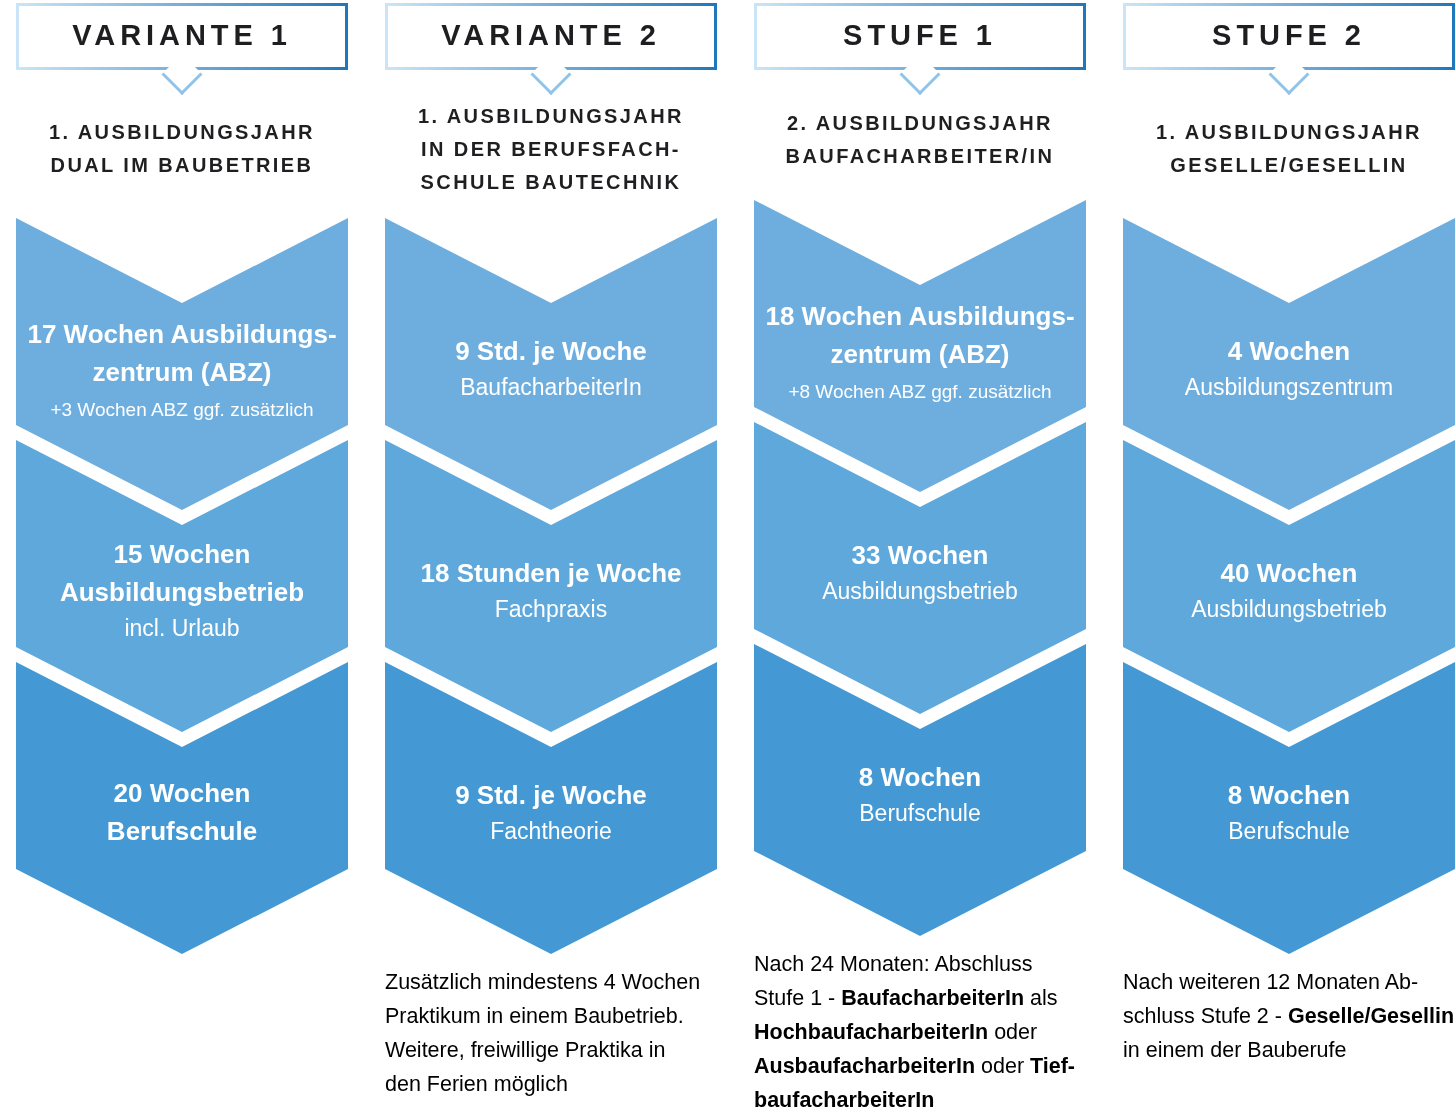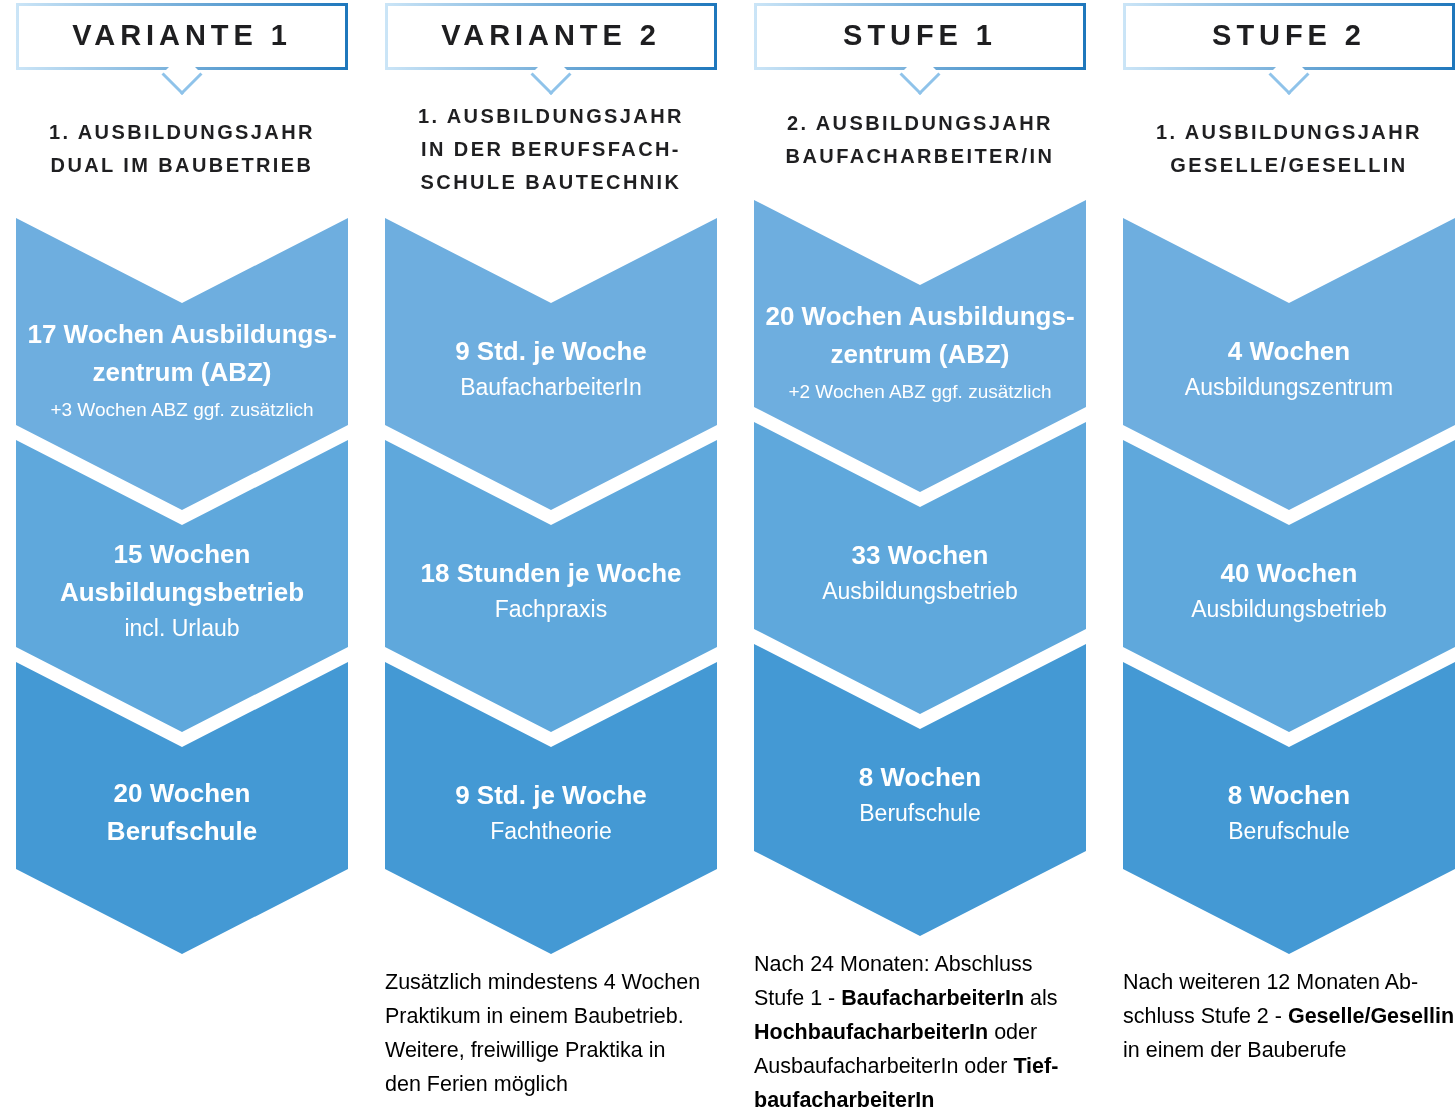--- a/index.html
+++ b/index.html
@@ -112,40 +112,40 @@
       <div class="subtitle">2. AUSBILDUNGSJAHR
 BAUFACHARBEITER/IN</div>
     </div>
     <div class="chev-area">
       <svg width="332" height="736" viewBox="0 0 332 736">
         <polygon points="0,0 166,85 332,0 332,207 166,292 0,207" fill="#6EAEDF"></polygon>
         <polygon points="0,222 166,307 332,222 332,429 166,514 0,429" fill="#5FA8DC"></polygon>
         <polygon points="0,444 166,529 332,444 332,651 166,736 0,651" fill="#4499D4"></polygon>
       </svg>
       <div class="chev-text t1">
-        <span class="chev-bold">20 Wochen Ausbildungs-
+        <span class="chev-bold">18 Wochen Ausbildungs-
 zentrum (ABZ)</span>
 
-        <span class="chev-small">+2 Wochen ABZ ggf. zusätzlich</span>
+        <span class="chev-small">+8 Wochen ABZ ggf. zusätzlich</span>
       </div>
       <div class="chev-text t2">
         <span class="chev-bold">33 Wochen</span>
         <span class="chev-reg">Ausbildungsbetrieb</span>
 
       </div>
       <div class="chev-text t3">
         <span class="chev-bold">8 Wochen</span>
         <span class="chev-reg">Berufschule</span>
 
       </div>
     </div>
     <div class="footnote"><span>Nach 24 Monaten: Abschluss
 Stufe 1 - </span><span style="font-weight: 700;">BaufacharbeiterIn</span><span> als
 </span><span style="font-weight: 700;">HochbaufacharbeiterIn</span><span> oder
-</span><span style="font-weight: 400; text-align: center;">AusbaufacharbeiterIn</span><span> oder </span><span style="font-weight: 700;">Tief-
+</span><span style="font-weight: 700; text-align: center;">AusbaufacharbeiterIn</span><span> oder </span><span style="font-weight: 700;">Tief-
 baufacharbeiterIn</span></div>
   </div>
 
   <div class="column">
     <div class="col-header">
       <div class="badge-wrap">
         <div class="badge-inner">STUFE 2</div>
         <div class="pointer"></div>
       </div>
       <div class="subtitle">1. AUSBILDUNGSJAHR

